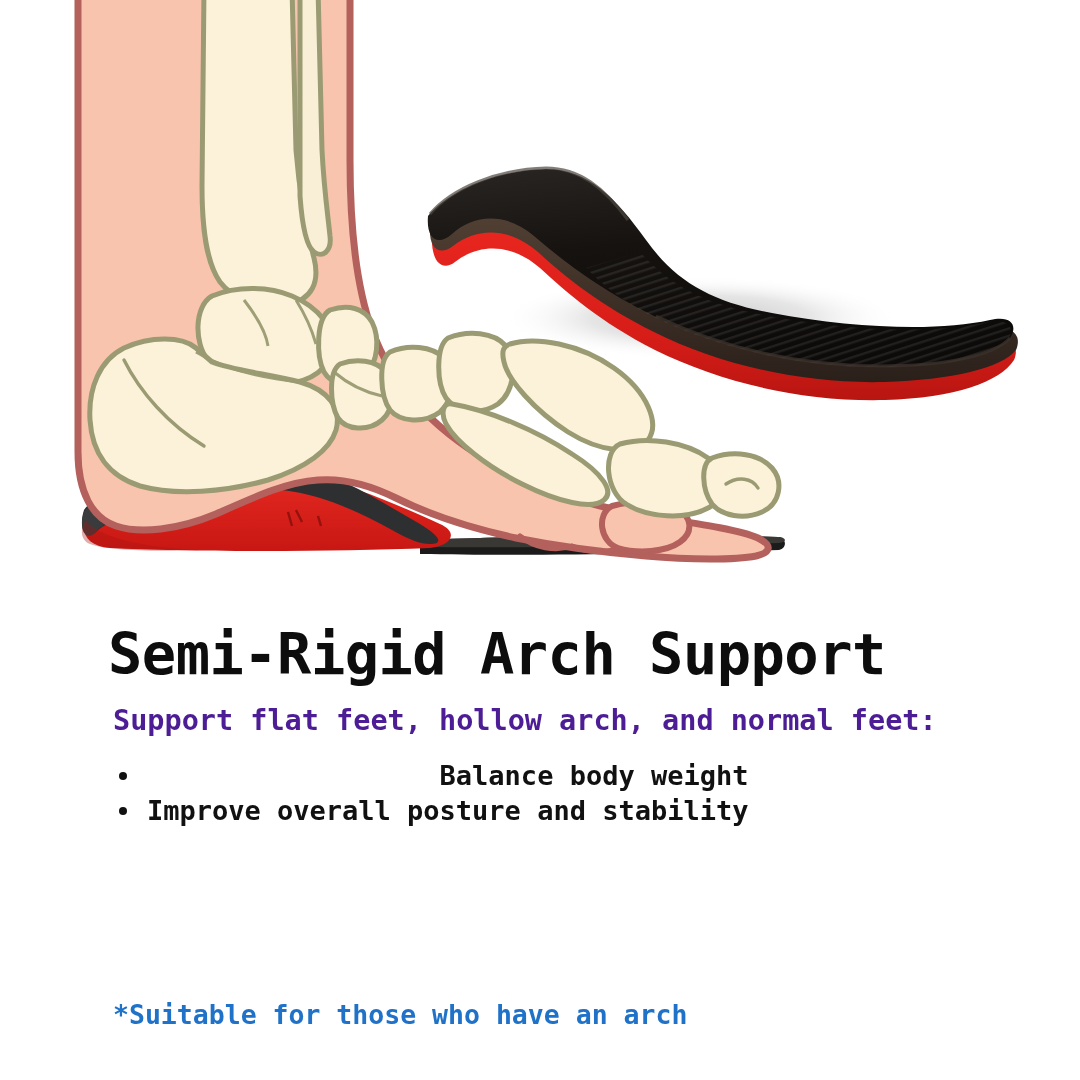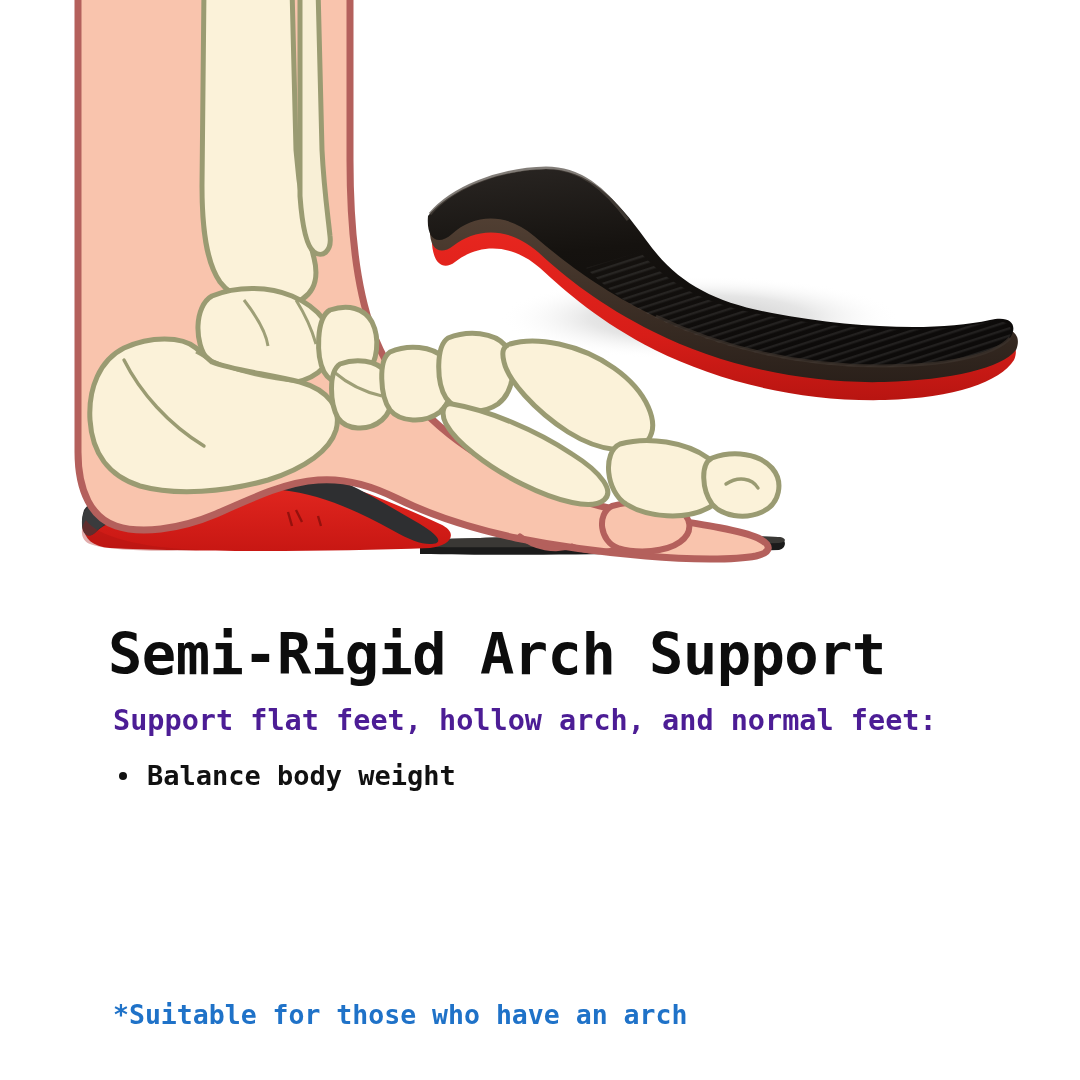--- a/index.html
+++ b/index.html
@@ -375,20 +375,24 @@
 
     <div class="title">Semi-Rigid Arch Support</div>
 
     <div class="subtitle">Support flat feet, hollow arch, and normal feet:</div>
 
     <ul class="bullets">
       <li>
         <span class="dot"></span>
         <span>Balance body weight</span>
       </li>
+      <li>
+        <span class="dot"></span>
+        <span>Improve overall posture and stability</span>
+      </li>
     </ul>
 
     <div class="note">
       <div>*Suitable for those who have an arch</div>
       
     </div>
 
   </div>
 </div>
 

